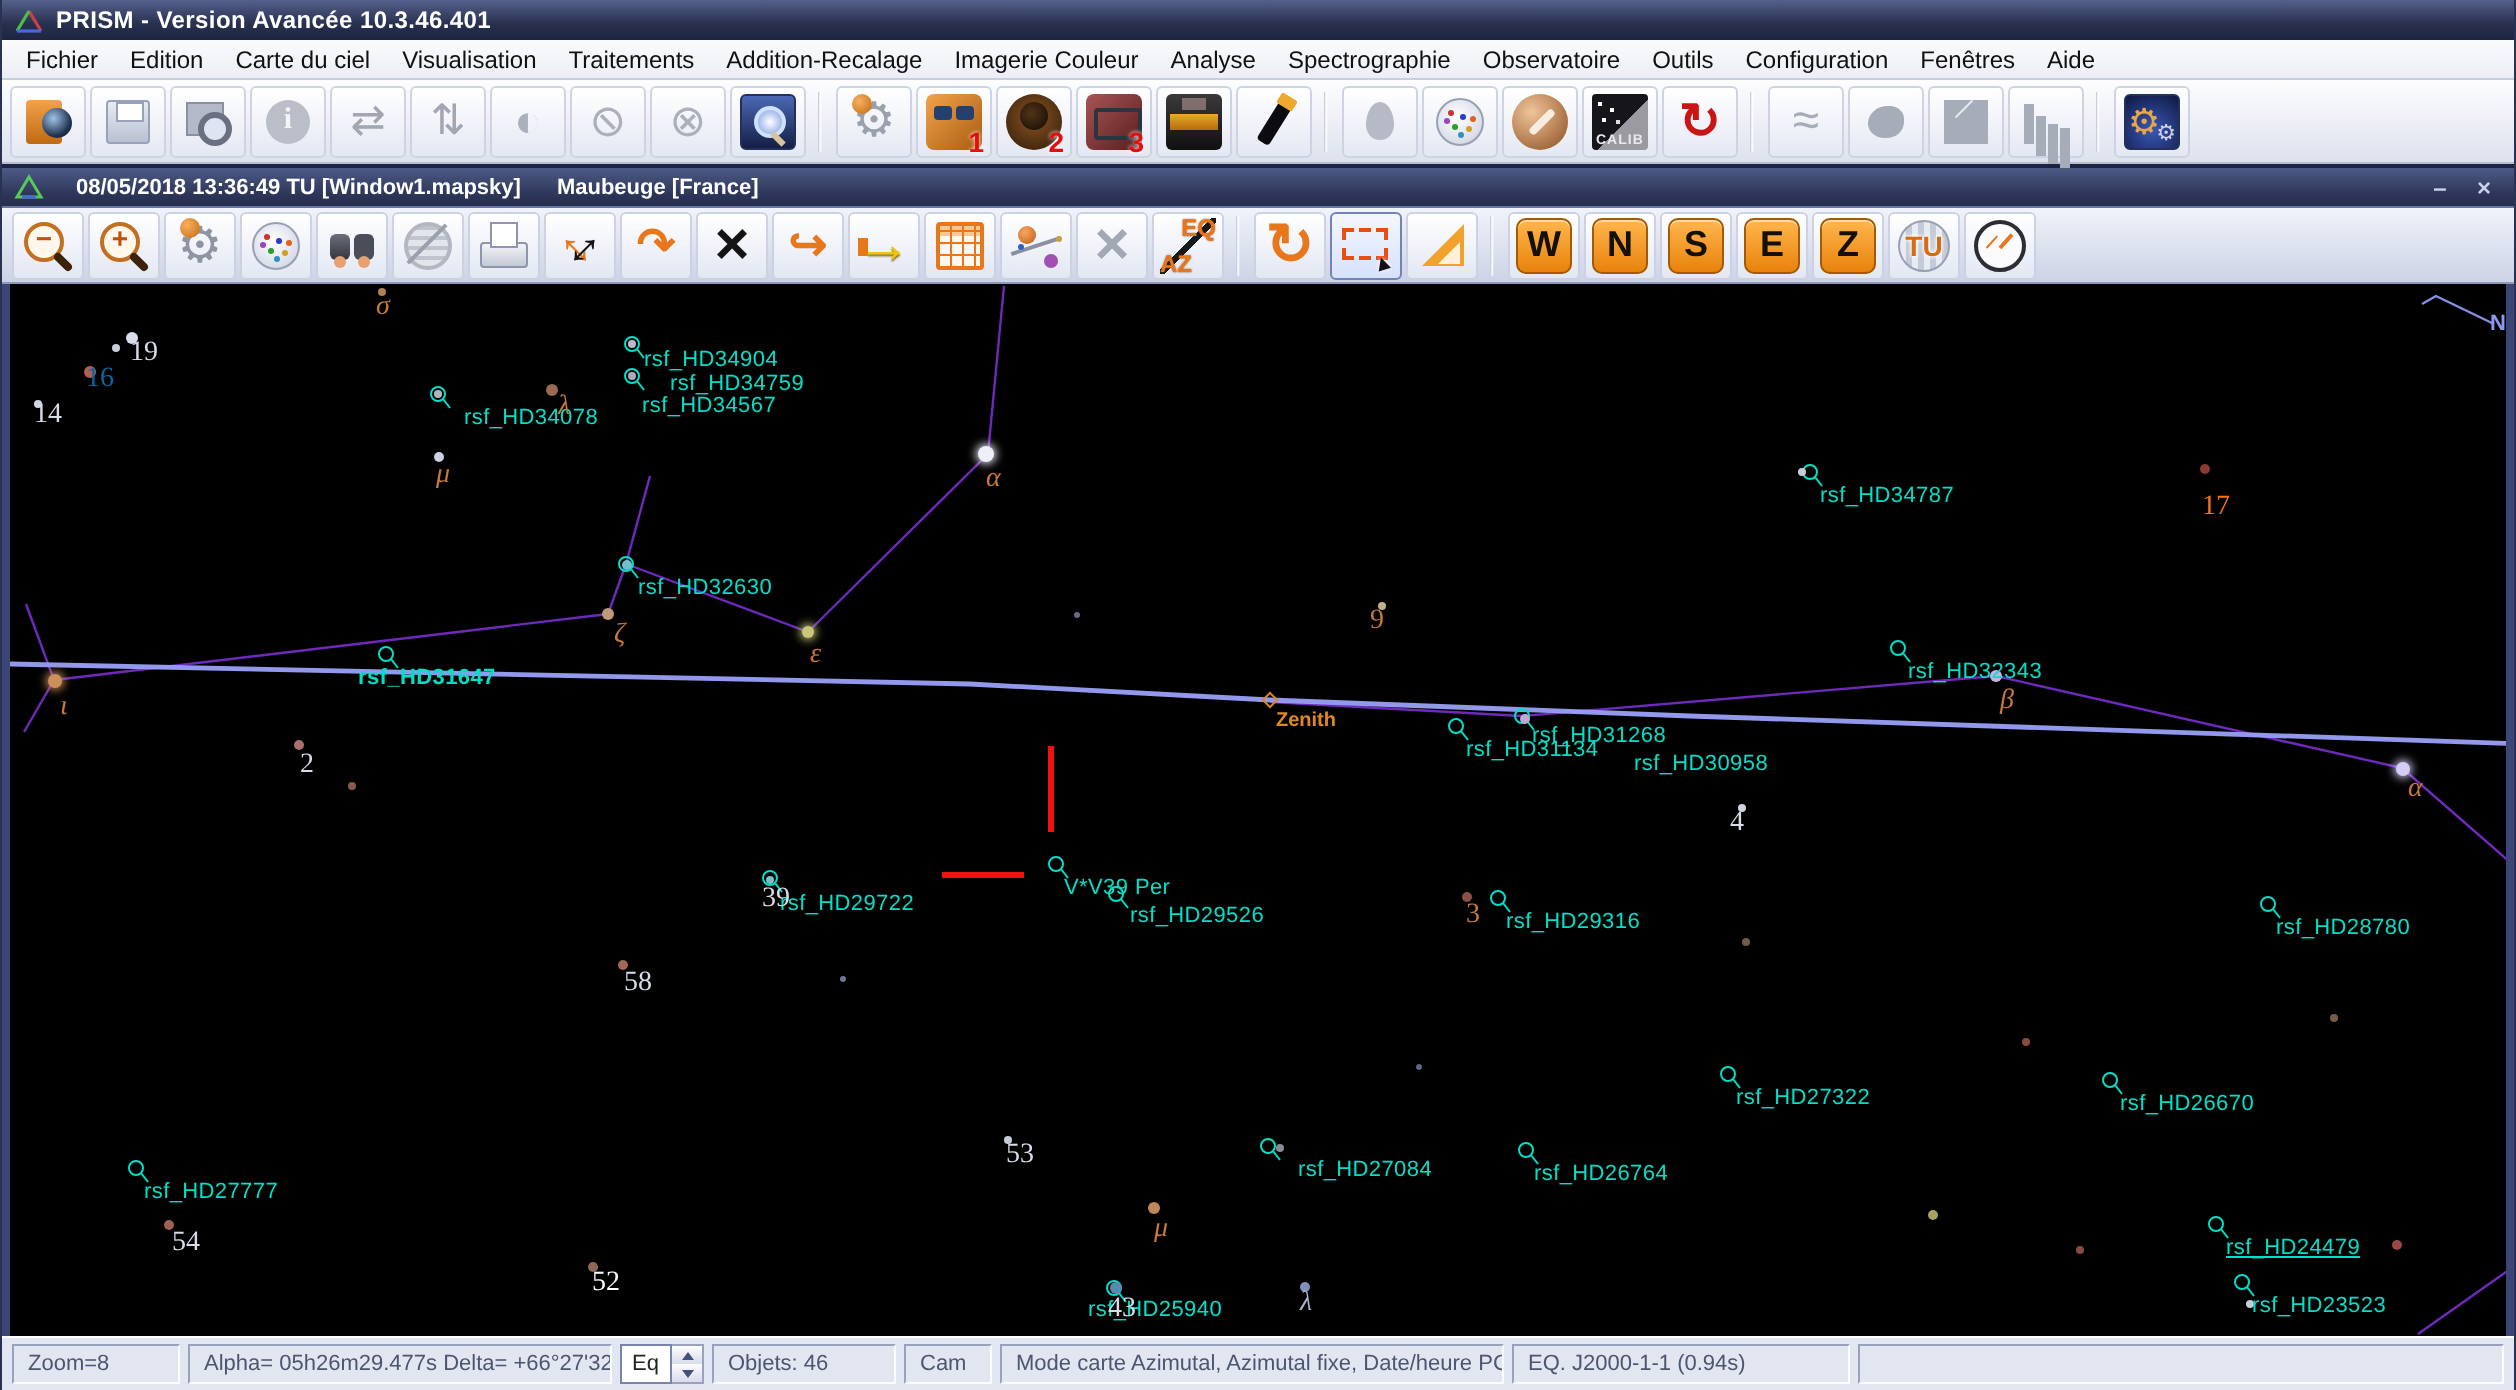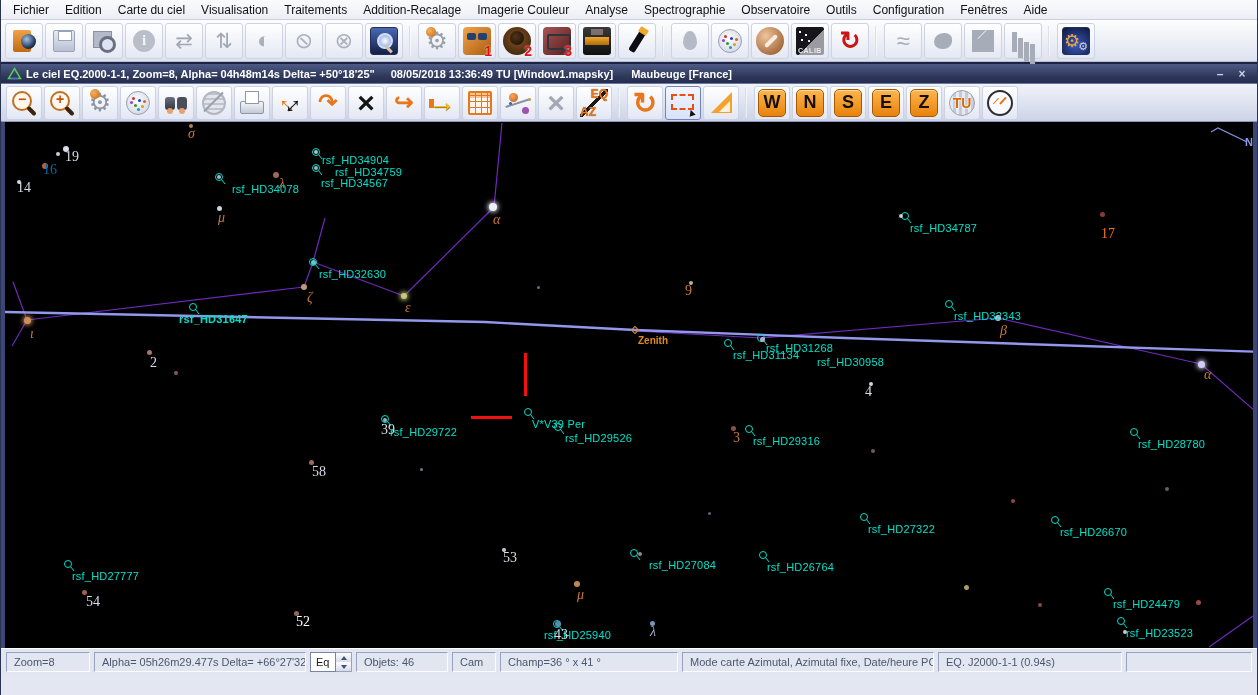--- a/index.html
+++ b/index.html
@@ -167,20 +167,28 @@
   .spin{width:16px;height:20px;display:flex;flex-direction:column;border:1px solid #9aa2bd;border-left:none;}
   .spin div{flex:1;background:linear-gradient(#fdfdfe,#d8dcea);display:flex;align-items:center;justify-content:center;}
   .spin .up::after{content:"";border:3px solid transparent;border-bottom:4px solid #44507a;margin-top:-3px;}
   .spin .dn::after{content:"";border:3px solid transparent;border-top:4px solid #44507a;margin-bottom:-3px;}
 </style>
 </head>
 <body>
 
 <div class="app">
 
+  <div class="titlebar">
+    <svg class="prism-logo" viewBox="0 0 15 13">
+      <path d="M7.5 1.5 L13.5 11.5" stroke="#d04040" stroke-width="1.6" fill="none"></path>
+      <path d="M7.5 1.5 L1.5 11.5" stroke="#48c048" stroke-width="1.6" fill="none"></path>
+      <path d="M1.5 11.5 L13.5 11.5" stroke="#4868e0" stroke-width="1.6" fill="none"></path>
+    </svg>
+    <span class="title">PRISM - Version Avancée  10.3.46.401</span>
+  </div>
 
   <div class="menubar">
       <span class="menu-item">Fichier</span>
       <span class="menu-item">Edition</span>
       <span class="menu-item">Carte du ciel</span>
       <span class="menu-item">Visualisation</span>
       <span class="menu-item">Traitements</span>
       <span class="menu-item">Addition-Recalage</span>
       <span class="menu-item">Imagerie Couleur</span>
       <span class="menu-item">Analyse</span>
@@ -277,21 +285,20 @@
       </div>
     </div>
 
   <div class="mdi-gap"></div>
 
   <div class="map-titlebar">
     <svg class="prism-logo" viewBox="0 0 15 13">
       <path d="M7.5 1.5 L13.5 11.5 L1.5 11.5 Z" stroke="#58c858" stroke-width="1.5" fill="none"></path>
       <path d="M4 11.5 L11 11.5" stroke="#4868e0" stroke-width="1.5" fill="none"></path>
     </svg>
-    <span class="t">Le ciel EQ.2000-1-1, Zoom=8, Alpha= 04h48m14s Delta= +50°18'25"</span>
     <span class="t" style="margin-left:12px;">08/05/2018 13:36:49 TU [Window1.mapsky]</span>
     <span class="t" style="margin-left:14px;">Maubeuge [France]</span>
     <span class="spacer"></span>
     <span class="wctl">–</span>
     <span class="wctl">×</span>
   </div>
 
   <div class="map-toolbar">
       <div class="mbtn">
         <span class="ic ic-zoom-out"></span>
@@ -497,21 +504,21 @@
         <div class="slabel" style="left: 560px; top: 310px;">rsf_HD29526</div>
         <div class="slabel" style="left: 385px; top: 304px;">rsf_HD29722</div>
         <div class="slabel" style="left: 748px; top: 313px;">rsf_HD29316</div>
         <div class="slabel" style="left: 1133px; top: 316px;">rsf_HD28780</div>
         <div class="slabel" style="left: 863px; top: 401px;">rsf_HD27322</div>
         <div class="slabel" style="left: 1055px; top: 404px;">rsf_HD26670</div>
         <div class="slabel" style="left: 634px; top: 437px; margin-left: 10px;">rsf_HD27084</div>
         <div class="slabel" style="left: 762px; top: 439px;">rsf_HD26764</div>
         <div class="slabel" style="left: 67px; top: 448px;">rsf_HD27777</div>
         <div class="slabel" style="left: 539px; top: 507px;">rsf_HD25940</div>
-        <div class="slabel" style="left: 1108px; top: 476px;">rsf_HD24479</div>
+        <div class="slabel" style="left: 1108px; top: 476px; text-decoration: underline;">rsf_HD24479</div>
         <div class="slabel" style="left: 1121px; top: 505px;">rsf_HD23523</div>
         <div class="tlabel greek" style="left: 183px; top: 4px; color: rgb(200, 120, 56);">σ</div>
         <div class="tlabel greek" style="left: 274px; top: 54px; color: rgb(200, 120, 56);">λ</div>
         <div class="tlabel greek" style="left: 213px; top: 88px; color: rgb(200, 120, 56);">μ</div>
         <div class="tlabel greek" style="left: 488px; top: 90px; color: rgb(200, 120, 56);">α</div>
         <div class="tlabel greek" style="left: 302px; top: 168px; color: rgb(200, 120, 56);">ζ</div>
         <div class="tlabel greek" style="left: 400px; top: 178px; color: rgb(200, 120, 56);">ε</div>
         <div class="tlabel greek" style="left: 25px; top: 204px; color: rgb(200, 120, 56);">ι</div>
         <div class="tlabel greek" style="left: 995px; top: 201px; color: rgb(200, 120, 56);">β</div>
         <div class="tlabel greek" style="left: 1199px; top: 245px; color: rgb(200, 120, 56);">α</div>
@@ -544,19 +551,18 @@
       <div class="spanel" style="width: 212px;">Alpha= 05h26m29.477s Delta= +66°27'32.56"</div>
       <div class="eq-combo">
         <div class="eq-box">Eq</div>
         <div class="spin">
           <div class="up"></div>
           <div class="dn"></div>
         </div>
       </div>
       <div class="spanel" style="width: 92px;">Objets: 46</div>
       <div class="spanel" style="width: 44px;">Cam</div>
-      <div class="spanel" style="width: 178px;">Champ=36 ° x 41 °</div>
       <div class="spanel" style="width: 252px;">Mode carte Azimutal, Azimutal fixe, Date/heure PC temps réel</div>
-      <div class="spanel" style="width: 184px;">EQ. J2000-1-1 (0.94s)</div>
+      <div class="spanel" style="width: 169px;">EQ. J2000-1-1 (0.94s)</div>
       <div class="spanel fill"></div>
     </div>
 
 </div>
 
 </body></html>

